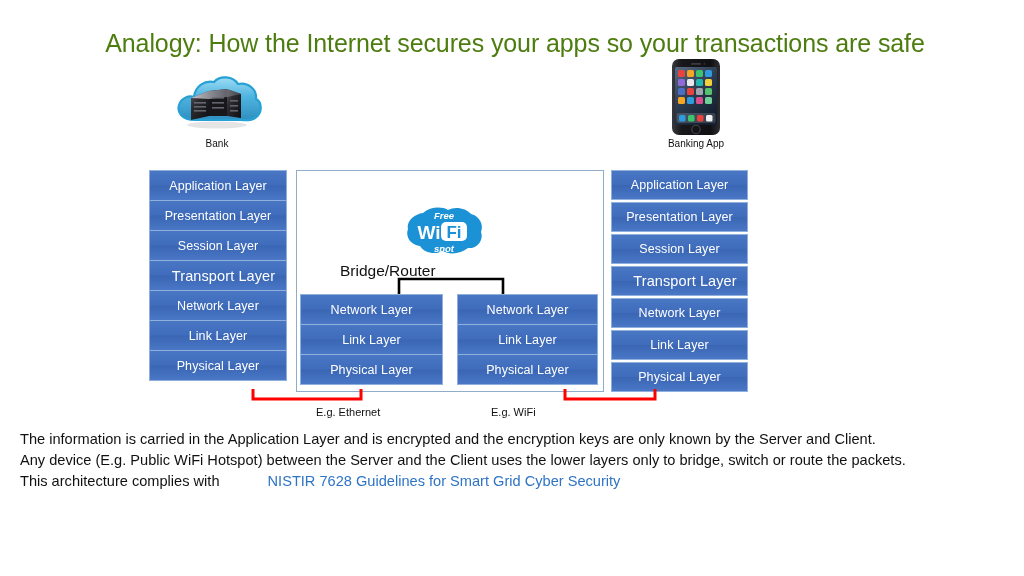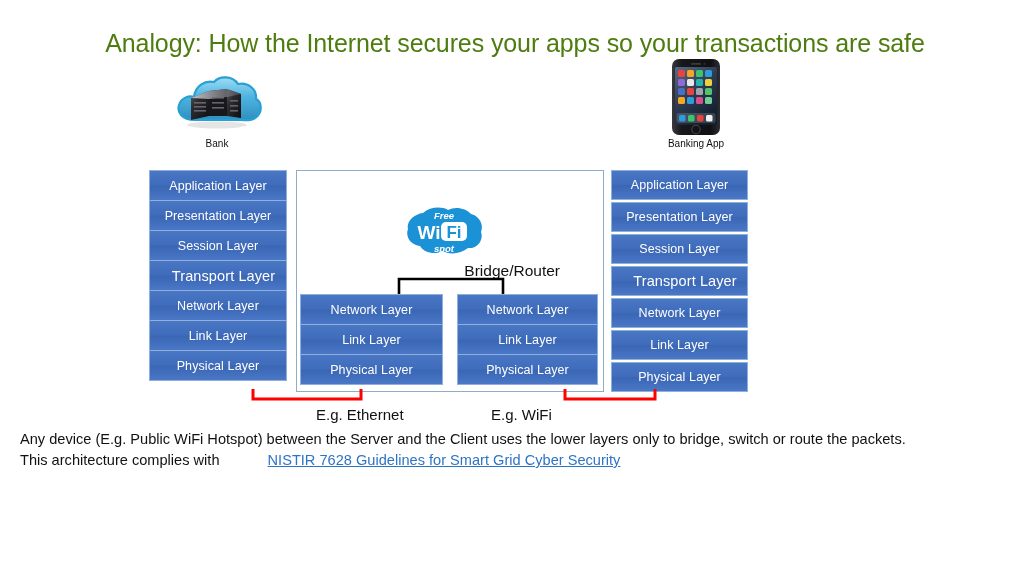--- a/index.html
+++ b/index.html
@@ -96,21 +96,21 @@
     height: 52px;
   }
   #wifi-logo svg { display: block; }
 
   
   #bridge-router-label {
     position: absolute;
     left: 340px;
     top: 262px;
     width: 220px;
-    text-align: right;
+    text-align: left;
     font-size: 15.5px;
     color: #111111;
     white-space: nowrap;
   }
   #bridge-bracket {
     position: absolute;
     left: 396px;
     top: 276px;
     width: 110px;
     height: 22px;
@@ -124,41 +124,40 @@
   #mid-left-stack .layer-box:first-child,
   #mid-right-stack .layer-box:first-child { margin-top: 0; }
 
   
   .red-bracket { position: absolute; }
   #red-bracket-ethernet { left: 251px; top: 388px; width: 112px; height: 13px; }
   #red-bracket-wifi     { left: 563px; top: 388px; width: 94px;  height: 13px; }
 
   .eg-label {
     position: absolute;
-    font-size: 15px;
+    font-size: 11px;
     color: #111111;
     white-space: nowrap;
   }
   #eg-ethernet { left: 316px; top: 406px; }
   #eg-wifi     { left: 491px; top: 406px; }
 
   
   #footnotes {
     position: absolute;
     left: 20px;
     top: 429px;
     width: 990px;
     font-size: 14.6px;
     line-height: 21px;
     color: #111111;
   }
   #footnotes .line { white-space: nowrap; }
   #footnotes .link {
     color: #2e74c6;
-    text-decoration: underline;
     cursor: pointer;
     padding-left: 44px;
   }
 </style>
 </head>
 <body>
 
 <div id="slide-title">Analogy: How the Internet secures your apps so your transactions are safe</div>
 
 <div class="endpoint" id="bank-endpoint">
@@ -326,15 +325,16 @@
 <div class="red-bracket" id="red-bracket-wifi">
   <svg width="94" height="13" viewBox="0 0 94 13" xmlns="http://www.w3.org/2000/svg">
     <path d="M2 0 L2 10 L92 10 L92 0" fill="none" stroke="#FF0000" stroke-width="3"></path>
   </svg>
 </div>
 
 <div class="eg-label" id="eg-ethernet">E.g. Ethernet</div>
 <div class="eg-label" id="eg-wifi">E.g. WiFi</div>
 
 <div id="footnotes">
+  <div class="line">The information is carried in the Application Layer and is encrypted and the encryption keys are only known by the Server and Client.</div>
   <div class="line">Any device (E.g. Public WiFi Hotspot) between the Server and the Client uses the lower layers only to bridge, switch or route the packets.</div>
   <div class="line"><span>This architecture complies with </span><span class="link">NISTIR 7628 Guidelines for Smart Grid Cyber Security</span></div>
 </div>
 
 </body></html>

